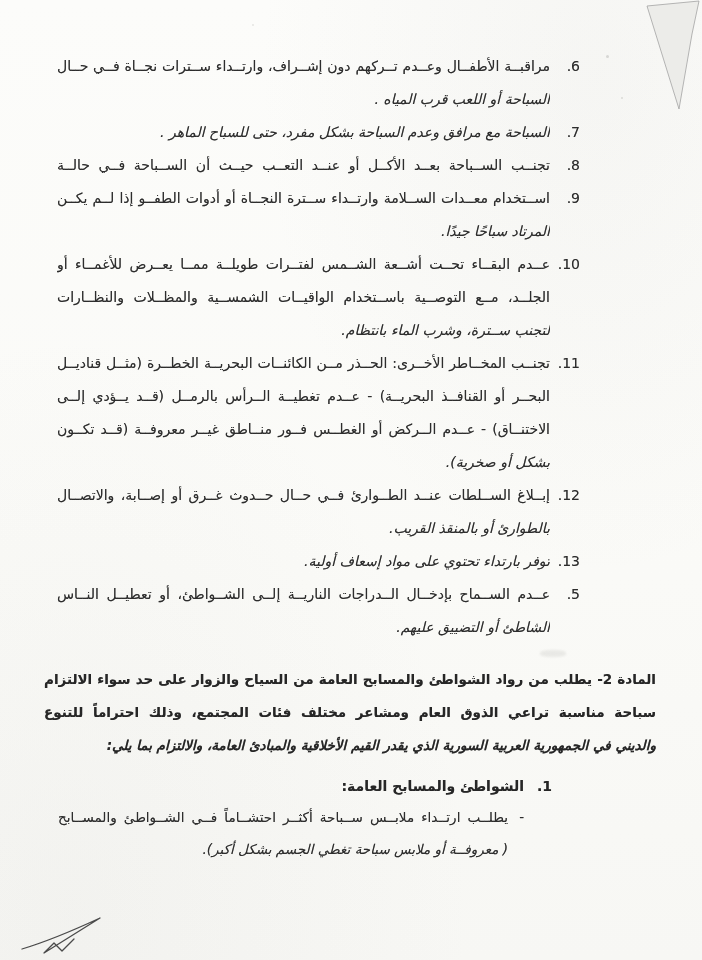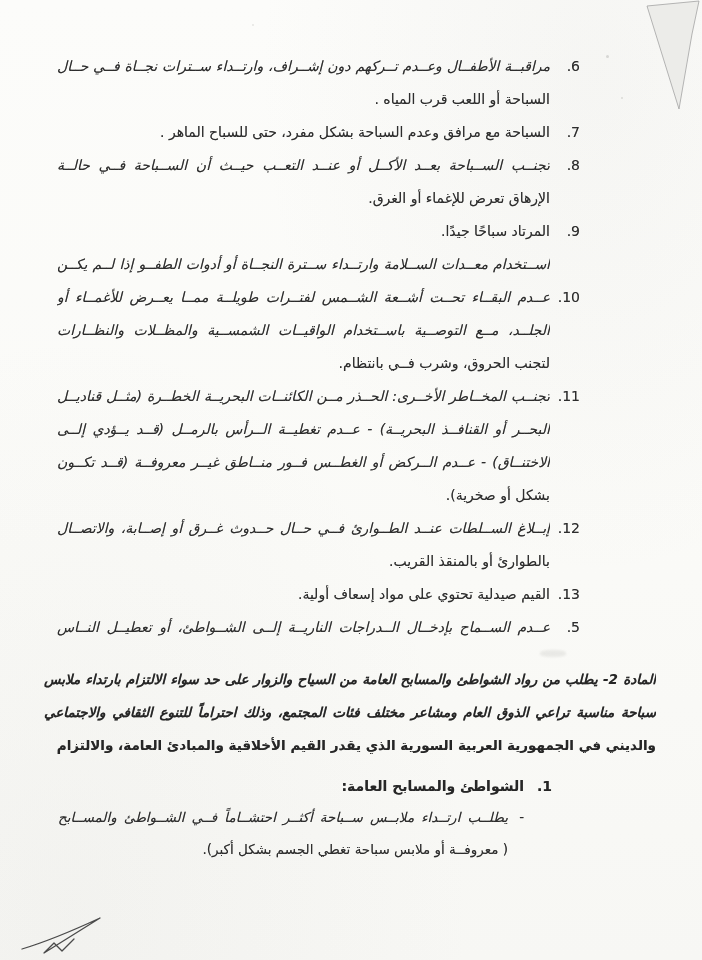--- a/index.html
+++ b/index.html
@@ -16,22 +16,22 @@
     font-family:"DejaVu Sans",sans-serif;
     color:#2d2d2d;
     overflow:hidden;
     text-shadow:0 0 0.5px rgba(40,40,40,0.45);
   }
   .list{position:absolute;top:50px;right:122px;width:523px;font-size:14px;}
   .item{display:flex;}
   .marker{flex:0 0 30px;height:33px;line-height:33px;overflow:hidden;}
   .body{width:493px;}
   .ln{height:33px;line-height:33px;overflow:hidden;}
-  .j{text-align:justify;text-align-last:justify;text-justify:inter-word;font-style:italic;}
-  .r{}
+  .j{text-align:justify;text-align-last:justify;text-justify:inter-word;}
+  .r{font-style:italic;}
   .article{
     position:absolute;top:663px;right:46px;width:612px;
     font-size:13.5px;font-weight:bold;color:#262626;
   }
   .article .ln{height:33px;line-height:33px;}
   .subheading{
     position:absolute;top:770px;right:150px;width:420px;
     display:flex;font-size:14px;font-weight:bold;color:#262626;
   }
   .subheading .marker{flex:0 0 28px;}
@@ -77,38 +77,37 @@
       <span class="marker">7.</span>
       <div class="body">
         <div class="ln r">السباحة مع مرافق وعدم السباحة بشكل مفرد، حتى للسباح الماهر .</div>
       </div>
     </div>
 
     <div class="item">
       <span class="marker">8.</span>
       <div class="body">
         <div class="ln j">تجنــب الســباحة بعــد الأكــل أو عنــد التعــب حيــث أن الســباحة فــي حالــة التخمــة أو</div>
-        <div class="ln r">الإرهاق تعرض للإغماء أو الغرق.</div>
       </div>
     </div>
 
     <div class="item">
       <span class="marker">9.</span>
       <div class="body">
+        <div class="ln j">اســتخدام معــدات الســلامة وارتــداء ســترة النجــاة أو أدوات الطفــو إذا لــم يكــن</div>
         <div class="ln r">المرتاد سباحًا جيدًا.</div>
-        <div class="ln j">اســتخدام معــدات الســلامة وارتــداء ســترة النجــاة أو أدوات الطفــو إذا لــم يكــن</div>
       </div>
     </div>
 
     <div class="item">
       <span class="marker">10.</span>
       <div class="body">
         <div class="ln j">عــدم البقــاء تحــت أشــعة الشــمس لفتــرات طويلــة ممــا يعــرض للأغمــاء أو تســلخ</div>
         <div class="ln j">الجلــد، مــع التوصــية باســتخدام الواقيــات الشمســية والمظــلات والنظــارات الشمســية</div>
-        <div class="ln r">لتجنب الحروق، وشرب فــي بانتظام.</div>
+        <div class="ln r">لتجنب ســترة، وشرب الماء بانتظام.</div>
       </div>
     </div>
 
     <div class="item">
       <span class="marker">11.</span>
       <div class="body">
         <div class="ln j">تجنــب المخــاطر الأخــرى: الحــذر مــن الكائنــات البحريــة الخطــرة (مثــل قناديــل</div>
         <div class="ln j">البحــر أو القنافــذ البحريــة) - عــدم تغطيــة الــرأس بالرمــل (قــد يــؤدي إلــى</div>
         <div class="ln j">الاختنــاق) - عــدم الــركض أو الغطــس فــور منــاطق غيــر معروفــة (قــد تكــون</div>
         <div class="ln r">بشكل أو صخرية).</div>
@@ -119,28 +118,29 @@
       <span class="marker">12.</span>
       <div class="body">
         <div class="ln j">إبــلاغ الســلطات عنــد الطــوارئ فــي حــال حــدوث غــرق أو إصــابة، والاتصــال فــورًا</div>
         <div class="ln r">بالطوارئ أو بالمنقذ القريب.</div>
       </div>
     </div>
 
     <div class="item">
       <span class="marker">13.</span>
       <div class="body">
-        <div class="ln r">القيم صيدلية تحتوي على مواد إسعاف أولية.</div>
+        <div class="ln r">توفر بارتداء تحتوي على مواد إسعاف أولية.</div>
       </div>
     </div>
 
     <div class="item">
       <span class="marker">5.</span>
       <div class="body">
         <div class="ln j">عــدم الســماح بإدخــال الــدراجات الناريــة إلــى الشــواطئ، أو تعطيــل النــاس ضــمن</div>
+        <div class="ln r">الشاطئ أو التضييق عليهم.</div>
       </div>
     </div>
 
   </div>
 
   <div class="article">
     <div class="ln j">المادة 2- يطلب من رواد الشواطئ والمسابح العامة من السياح والزوار على حد سواء الالتزام بارتداء ملابس</div>
     <div class="ln j">سباحة مناسبة تراعي الذوق العام ومشاعر مختلف فئات المجتمع، وذلك احتراماً للتنوع الثقافي والاجتماعي</div>
     <div class="ln r">والديني في الجمهورية العربية السورية الذي يقدر القيم الأخلاقية والمبادئ العامة، والالتزام بما يلي:</div>
   </div>

